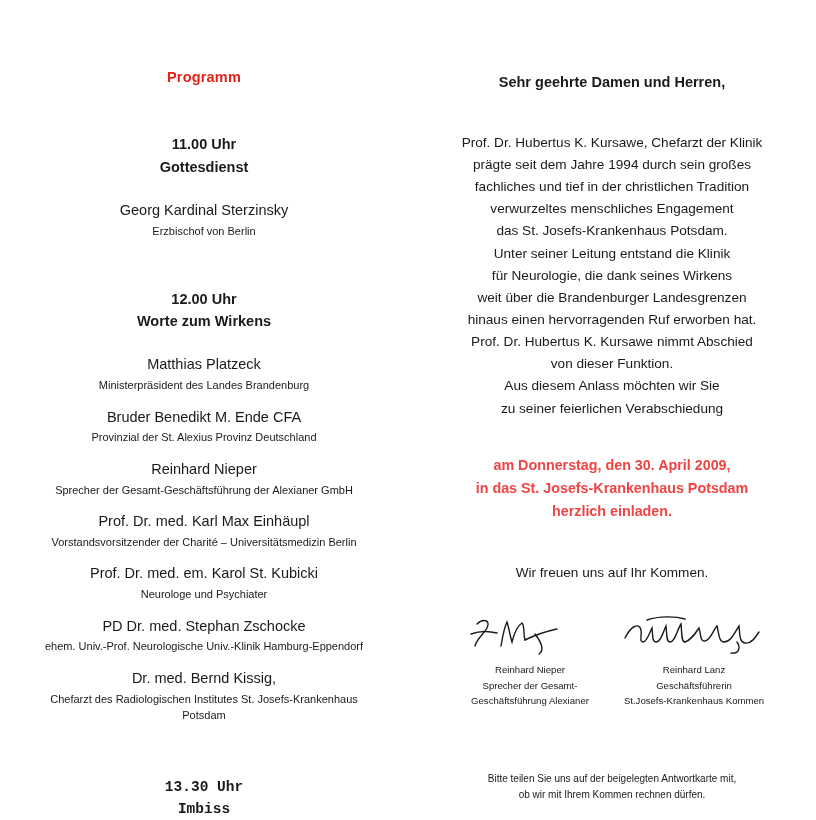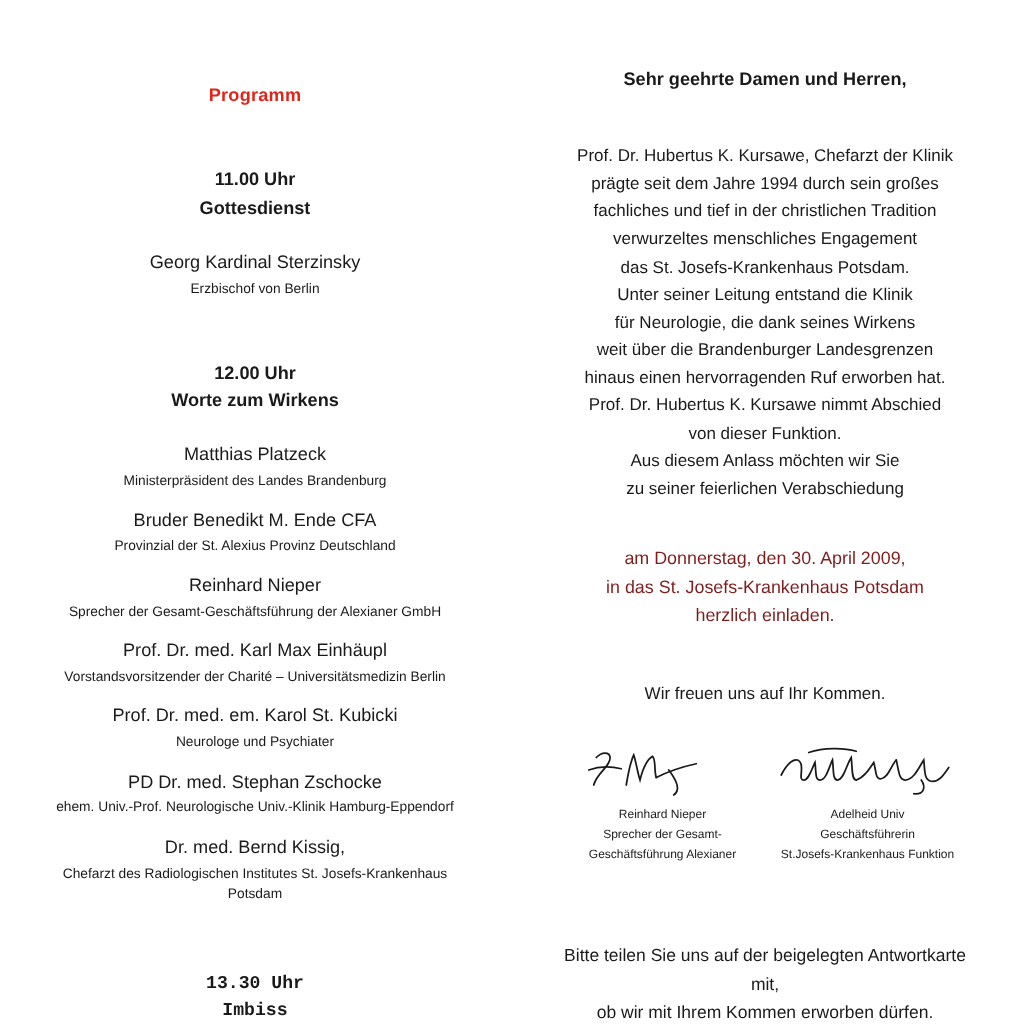--- a/index.html
+++ b/index.html
@@ -87,22 +87,22 @@
   }
   .body-text {
     margin-top: 42px;
     font-size: 13.6px;
     line-height: 1.63;
   }
   .body-text p {
     margin: 0;
   }
   .invite {
-    color: #7f1d1d;
-    font-weight: normal;
+    color: #ef4444;
+    font-weight: bold;
     font-size: 14.3px;
     line-height: 1.62;
     margin-top: 34px;
   }
   .invite p { margin: 0; }
   .closing-line {
     margin-top: 42px;
     font-size: 13.6px;
   }
 
@@ -125,21 +125,21 @@
   .sig .sigline {
     font-size: 9.6px;
     line-height: 1.62;
   }
   .sig .sigline.first {
     margin-top: 6px;
   }
 
   .footnote {
     margin-top: 62px;
-    font-size: 14px;
+    font-size: 10px;
     line-height: 1.62;
   }
   .footnote p { margin: 0; }
 </style>
 </head>
 <body>
 
 <div class="page">
 
   <div class="col col-left">
@@ -251,27 +251,27 @@
           <svg width="150" height="44" viewBox="0 0 150 44" aria-hidden="true">
             <g fill="none" stroke="#1a1a1a" stroke-width="1.4" stroke-linecap="round">
               <path d="M6 26 C12 14, 20 10, 22 18 C23 24, 20 30, 24 30 C28 30, 30 22, 33 16 C34 24, 33 30, 37 30 C42 30, 44 20, 47 14 C48 22, 47 30, 51 30 C56 30, 58 18, 62 12 C63 20, 62 30, 66 30"></path>
               <path d="M66 30 C72 28, 76 22, 80 16 C82 22, 81 30, 86 29 C92 28, 94 18, 98 14"></path>
               <path d="M98 14 C100 22, 100 30, 105 30 C112 30, 116 20, 120 14 C121 22, 120 30, 126 31 C132 32, 136 26, 140 20"></path>
               <path d="M118 30 C122 36, 120 42, 112 41"></path>
               <path d="M28 8 C40 4, 56 4, 66 7"></path>
             </g>
           </svg>
         </div>
-        <div class="sigline first">Adelheid Univ</div>
+        <div class="sigline first">Reinhard Lanz</div>
         <div class="sigline">Geschäftsführerin</div>
-        <div class="sigline">St.Josefs-Krankenhaus Funktion</div>
+        <div class="sigline">St.Josefs-Krankenhaus Kommen</div>
       </div>
 
     </div>
 
     <div class="footnote">
       <p>Bitte teilen Sie uns auf der beigelegten Antwortkarte mit,</p>
-      <p>ob wir mit Ihrem Kommen erworben dürfen.</p>
+      <p>ob wir mit Ihrem Kommen rechnen dürfen.</p>
     </div>
 
   </div>
 
 </div>
 
 </body></html>

